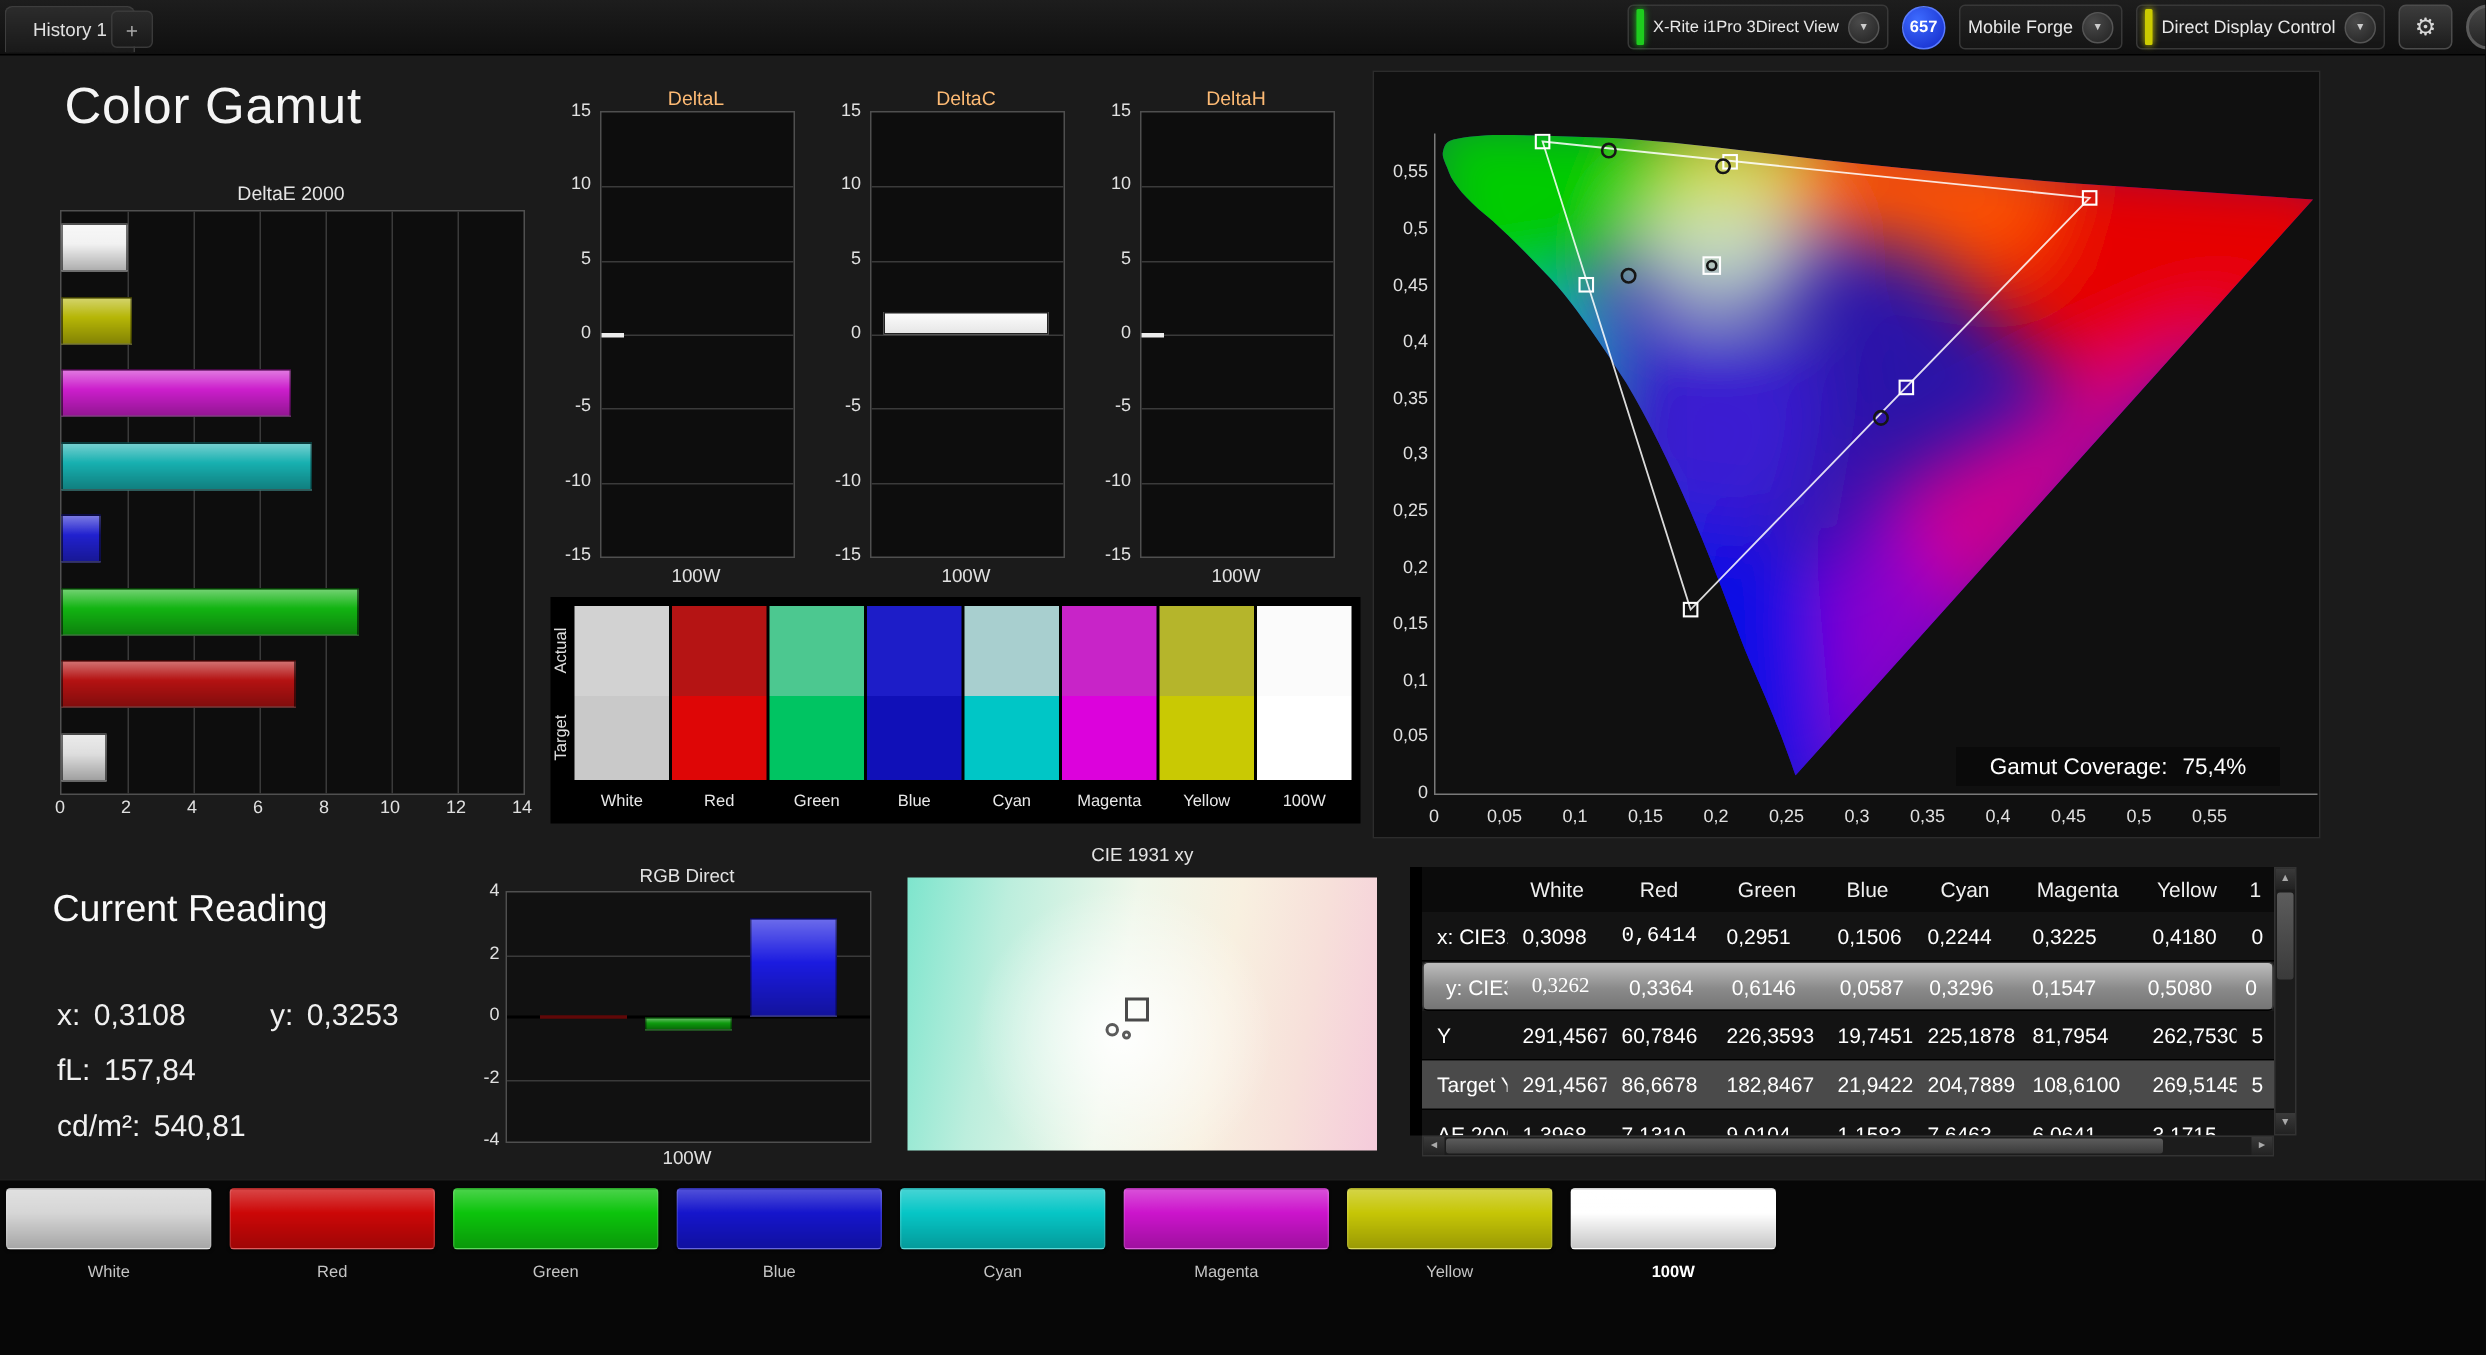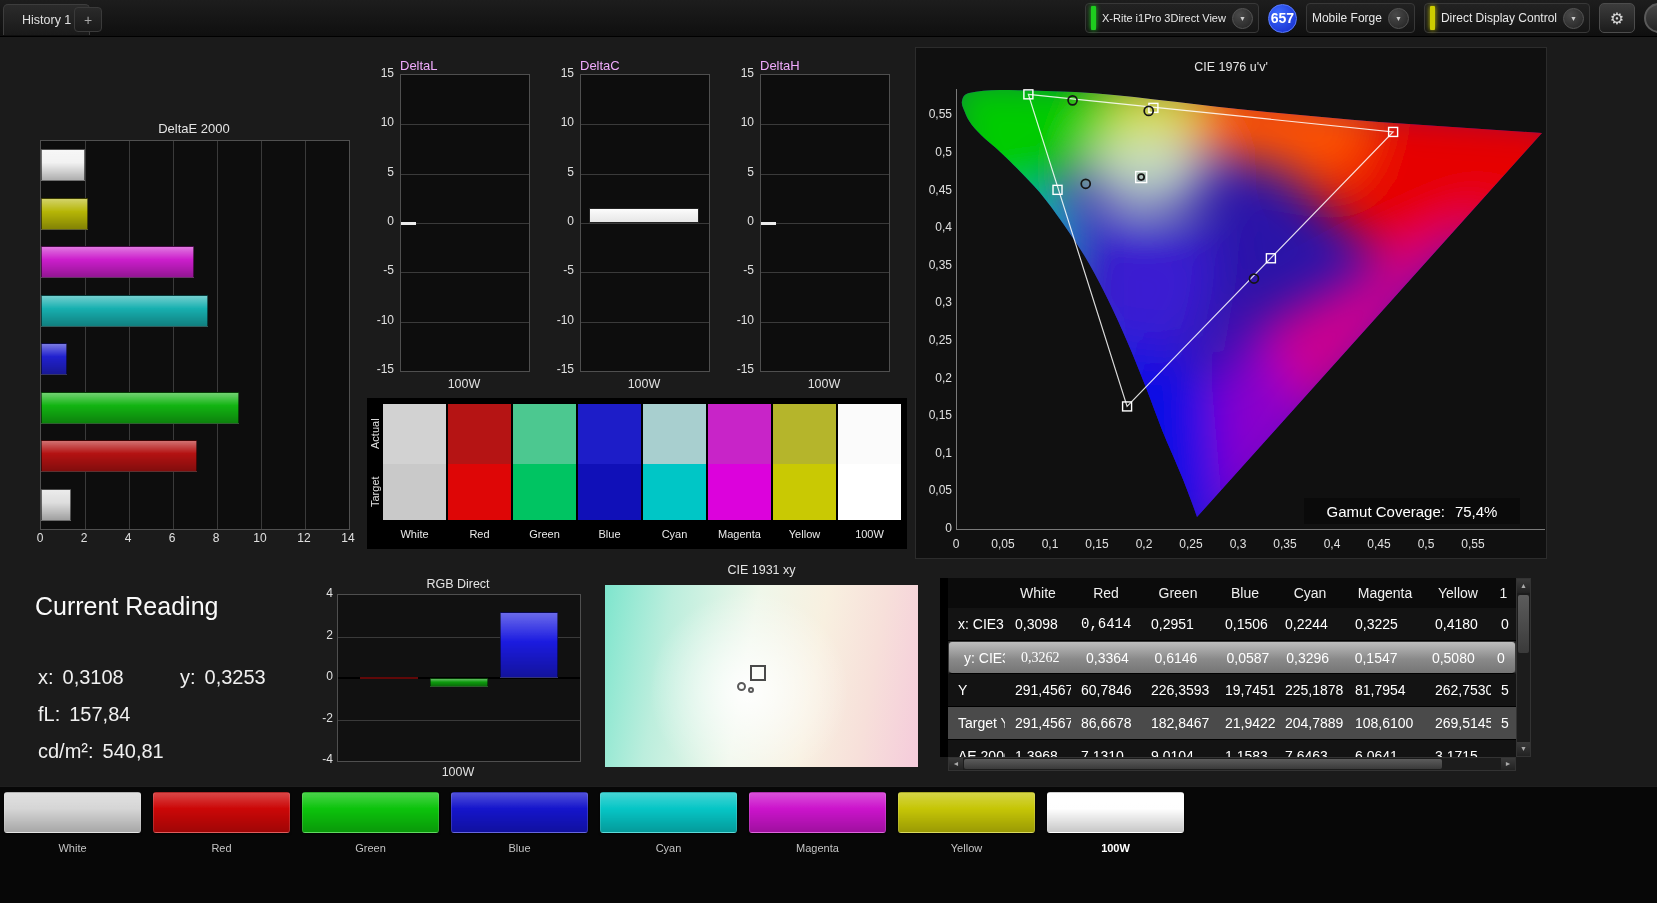--- a/index.html
+++ b/index.html
@@ -17,21 +17,21 @@
   .sel{height:30px;display:flex;align-items:center;gap:6px;padding:0 5px;background:linear-gradient(#222,#151515);
        border:1px solid #383838;border-radius:4px;box-sizing:border-box}
   .ind{width:5px;height:24px;border-radius:1px}
   .ind.green{background:#1ecc1e;box-shadow:0 0 5px #1ecc1e}
   .ind.yellow{background:#cccc00;box-shadow:0 0 5px #cccc00}
   .two{display:flex;flex-direction:row;font-size:11px;line-height:13px;color:#e8e8e8;white-space:nowrap}
   .one{font-size:12px;color:#e8e8e8;white-space:nowrap}
   .ddc{width:19px;height:19px;border-radius:50%;background:radial-gradient(circle at 35% 30%,#4a4a4a,#222);
        border:1px solid #555;display:flex;align-items:center;justify-content:center;font-size:7px;color:#ccc;flex:none}
   .badge{width:29px;height:29px;border-radius:50%;background:radial-gradient(circle at 35% 30%,#3d6bff,#1228c8);
-       border:1px solid #5a7cff;display:flex;align-items:center;justify-content:center;font-size:14px;font-weight:bold;color:#fff;box-sizing:border-box}
+       border:1px solid #5a7cff;display:flex;align-items:center;justify-content:center;font-size:11px;font-weight:bold;color:#fff;box-sizing:border-box}
   .gearbtn{width:36px;height:30px;border-radius:5px;background:linear-gradient(#3c3c3c,#1c1c1c);border:1px solid #4c4c4c;
        display:flex;align-items:center;justify-content:center;font-size:16px;color:#d8d8d8;box-sizing:border-box}
   .halfbtn{width:30px;height:30px;border-radius:50%;background:linear-gradient(#464646,#242424);border:2px solid #5a5a5a;
        margin-right:-17px;box-sizing:border-box}
 
   
   .pagetitle{position:absolute;left:43px;top:52px;font-size:34px;color:#f5f5f5;letter-spacing:.5px}
   .crtitle{position:absolute;left:35px;top:592px;font-size:25px;color:#fafafa}
   .crline{position:absolute;font-size:20px;color:#f0f0f0;display:flex;gap:9px;white-space:nowrap}
 
@@ -40,21 +40,21 @@
   #deltae-plot{position:absolute;left:40px;top:140px;width:308px;height:388px;background:#0d0d0d;border:1px solid #505050}
   .glv{position:absolute;top:0;bottom:0;width:1px;background:#3a3a3a}
   .glh{position:absolute;left:0;right:0;height:1px;background:#3a3a3a}
   .debar{position:absolute;left:0;height:32px;border:1px solid rgba(0,0,0,.55);box-sizing:border-box;
        background-image:linear-gradient(180deg,rgba(255,255,255,.4),rgba(255,255,255,0) 42%,rgba(0,0,0,.28))}
   #deltae-xticks{position:absolute;left:40px;top:531px;width:308px;height:14px}
   .tick{position:absolute;width:24px;text-align:center;font-size:12px;color:#e0e0e0}
 
   
   .dwrap{position:absolute;top:55px;width:168px;height:345px}
-  .dtitle{position:absolute;left:40px;top:3px;width:128px;text-align:left;font-size:13px;color:#f0abfc}
+  .dtitle{position:absolute;left:40px;top:3px;width:128px;text-align:center;font-size:13px;color:#fdba74}
   .dplot{position:absolute;left:40px;top:19px;width:128px;height:296px;background:#0d0d0d;border:1px solid #4f4f4f}
   .ytk{position:absolute;left:0;width:34px;text-align:right;font-size:12px;color:#e0e0e0}
   .dbar{position:absolute;left:8px;width:110px;background:#f4f4f4;border:1px solid #222;box-sizing:border-box;
        background-image:linear-gradient(180deg,rgba(255,255,255,.7),rgba(190,190,190,.25))}
   .dzero{position:absolute;left:0;top:147px;width:15px;height:3px;background:#ececec}
   .dxlabel{position:absolute;left:40px;top:322px;width:128px;text-align:center;font-size:12.5px;color:#e0e0e0}
 
   
   .swpanel{position:absolute;left:367px;top:398px;width:540px;height:151px;background:#000}
   .swrot{position:absolute;left:1px;width:13px;font-size:11px;color:#e0e0e0;writing-mode:vertical-rl;
@@ -163,20 +163,21 @@
             <span>▼</span>
           </span>
       </div>
       <div class="gearbtn">
         <span>⚙</span>
       </div>
       <div class="halfbtn"></div>
     </div>
   </header>
 
+  <div class="pagetitle">Color Gamut</div>
 
   <div class="detitle">DeltaE 2000</div>
   <div id="deltae-plot">
       <div class="glv" style="left: 44px;"></div>
       <div class="glv" style="left: 88px;"></div>
       <div class="glv" style="left: 132px;"></div>
       <div class="glv" style="left: 176px;"></div>
       <div class="glv" style="left: 220px;"></div>
       <div class="glv" style="left: 264px;"></div>
       <div class="debar" style="top: 8px; width: 44px; background-color: rgb(242, 242, 242);"></div>
@@ -300,21 +301,20 @@
         </div>
         <div class="scol">
           <div class="sact" style="background-color: rgb(251, 251, 251);"></div>
           <div class="stgt" style="background-color: rgb(255, 255, 255);"></div>
           <div class="slab">100W</div>
         </div>
       </div>
   </div>
 
   <div class="ciepanel">
-    <div class="cietitle">CIE 1976 u'v'</div>
     <svg class="ciesvg" width="589" height="441" viewBox="0 0 589 441">
       <defs>
         <clipPath id="locusClip">
           <path d="M 241 428 C 225 381 213 360 203 333 C 180 270 155 211 128 166 C 110 138 92 112 78 97
                    C 62 80 44 62 34 54 C 22 44 13 34 10 26 C 8 20 5 16 6 12 C 7 7 9 5 13 4
                    C 22 2 32 1 44 1 C 68 1 95 2 119 3 C 170 6 226 14 282 20 C 330 25 376 29 423 33
                    L 586 44 Z"></path>
         </clipPath>
         <filter id="blurF" x="-30%" y="-30%" width="160%" height="160%">
           <feGaussianBlur stdDeviation="24"></feGaussianBlur>

